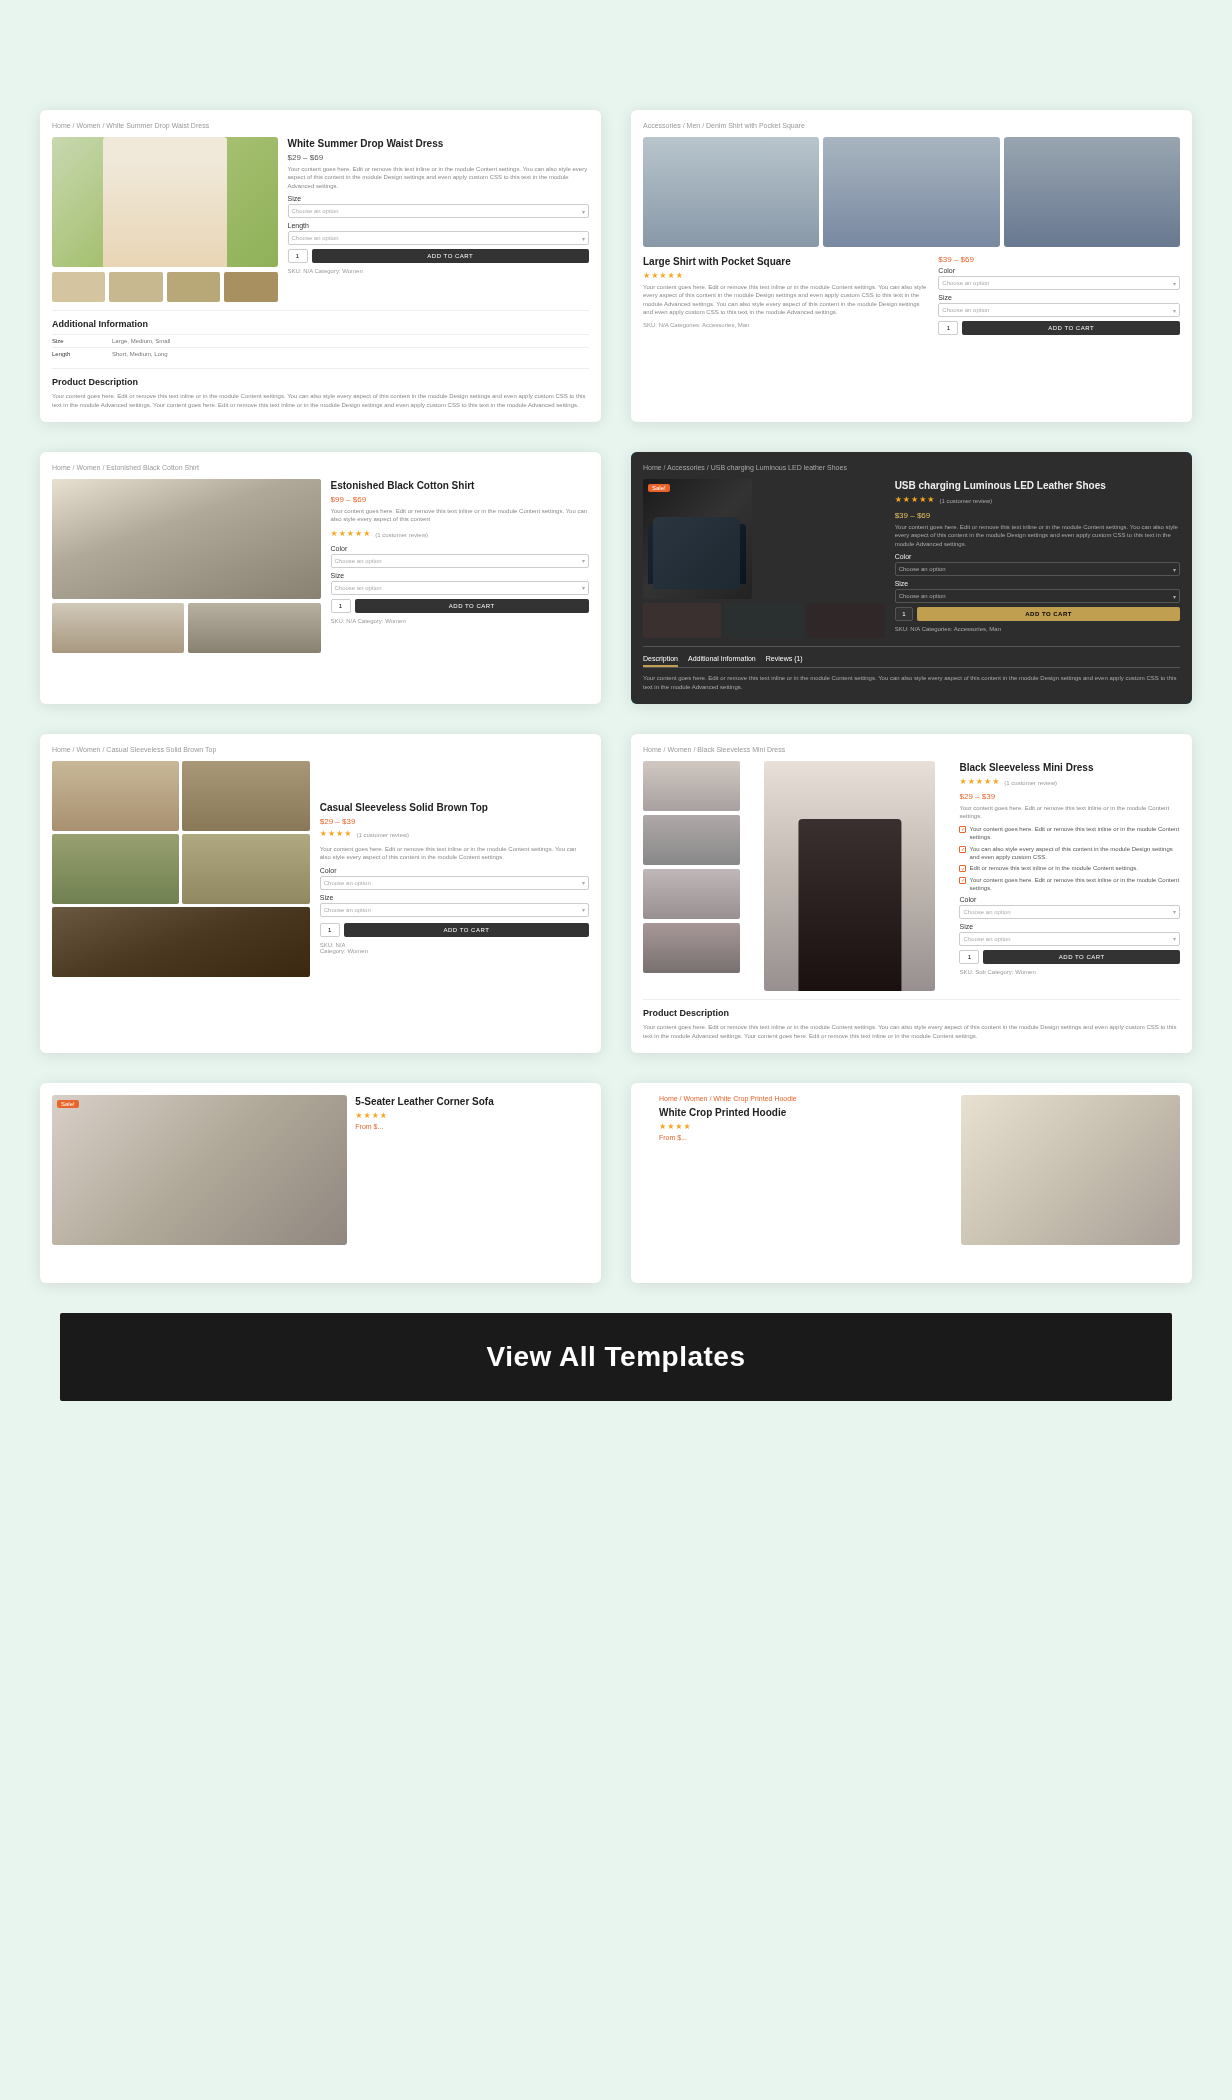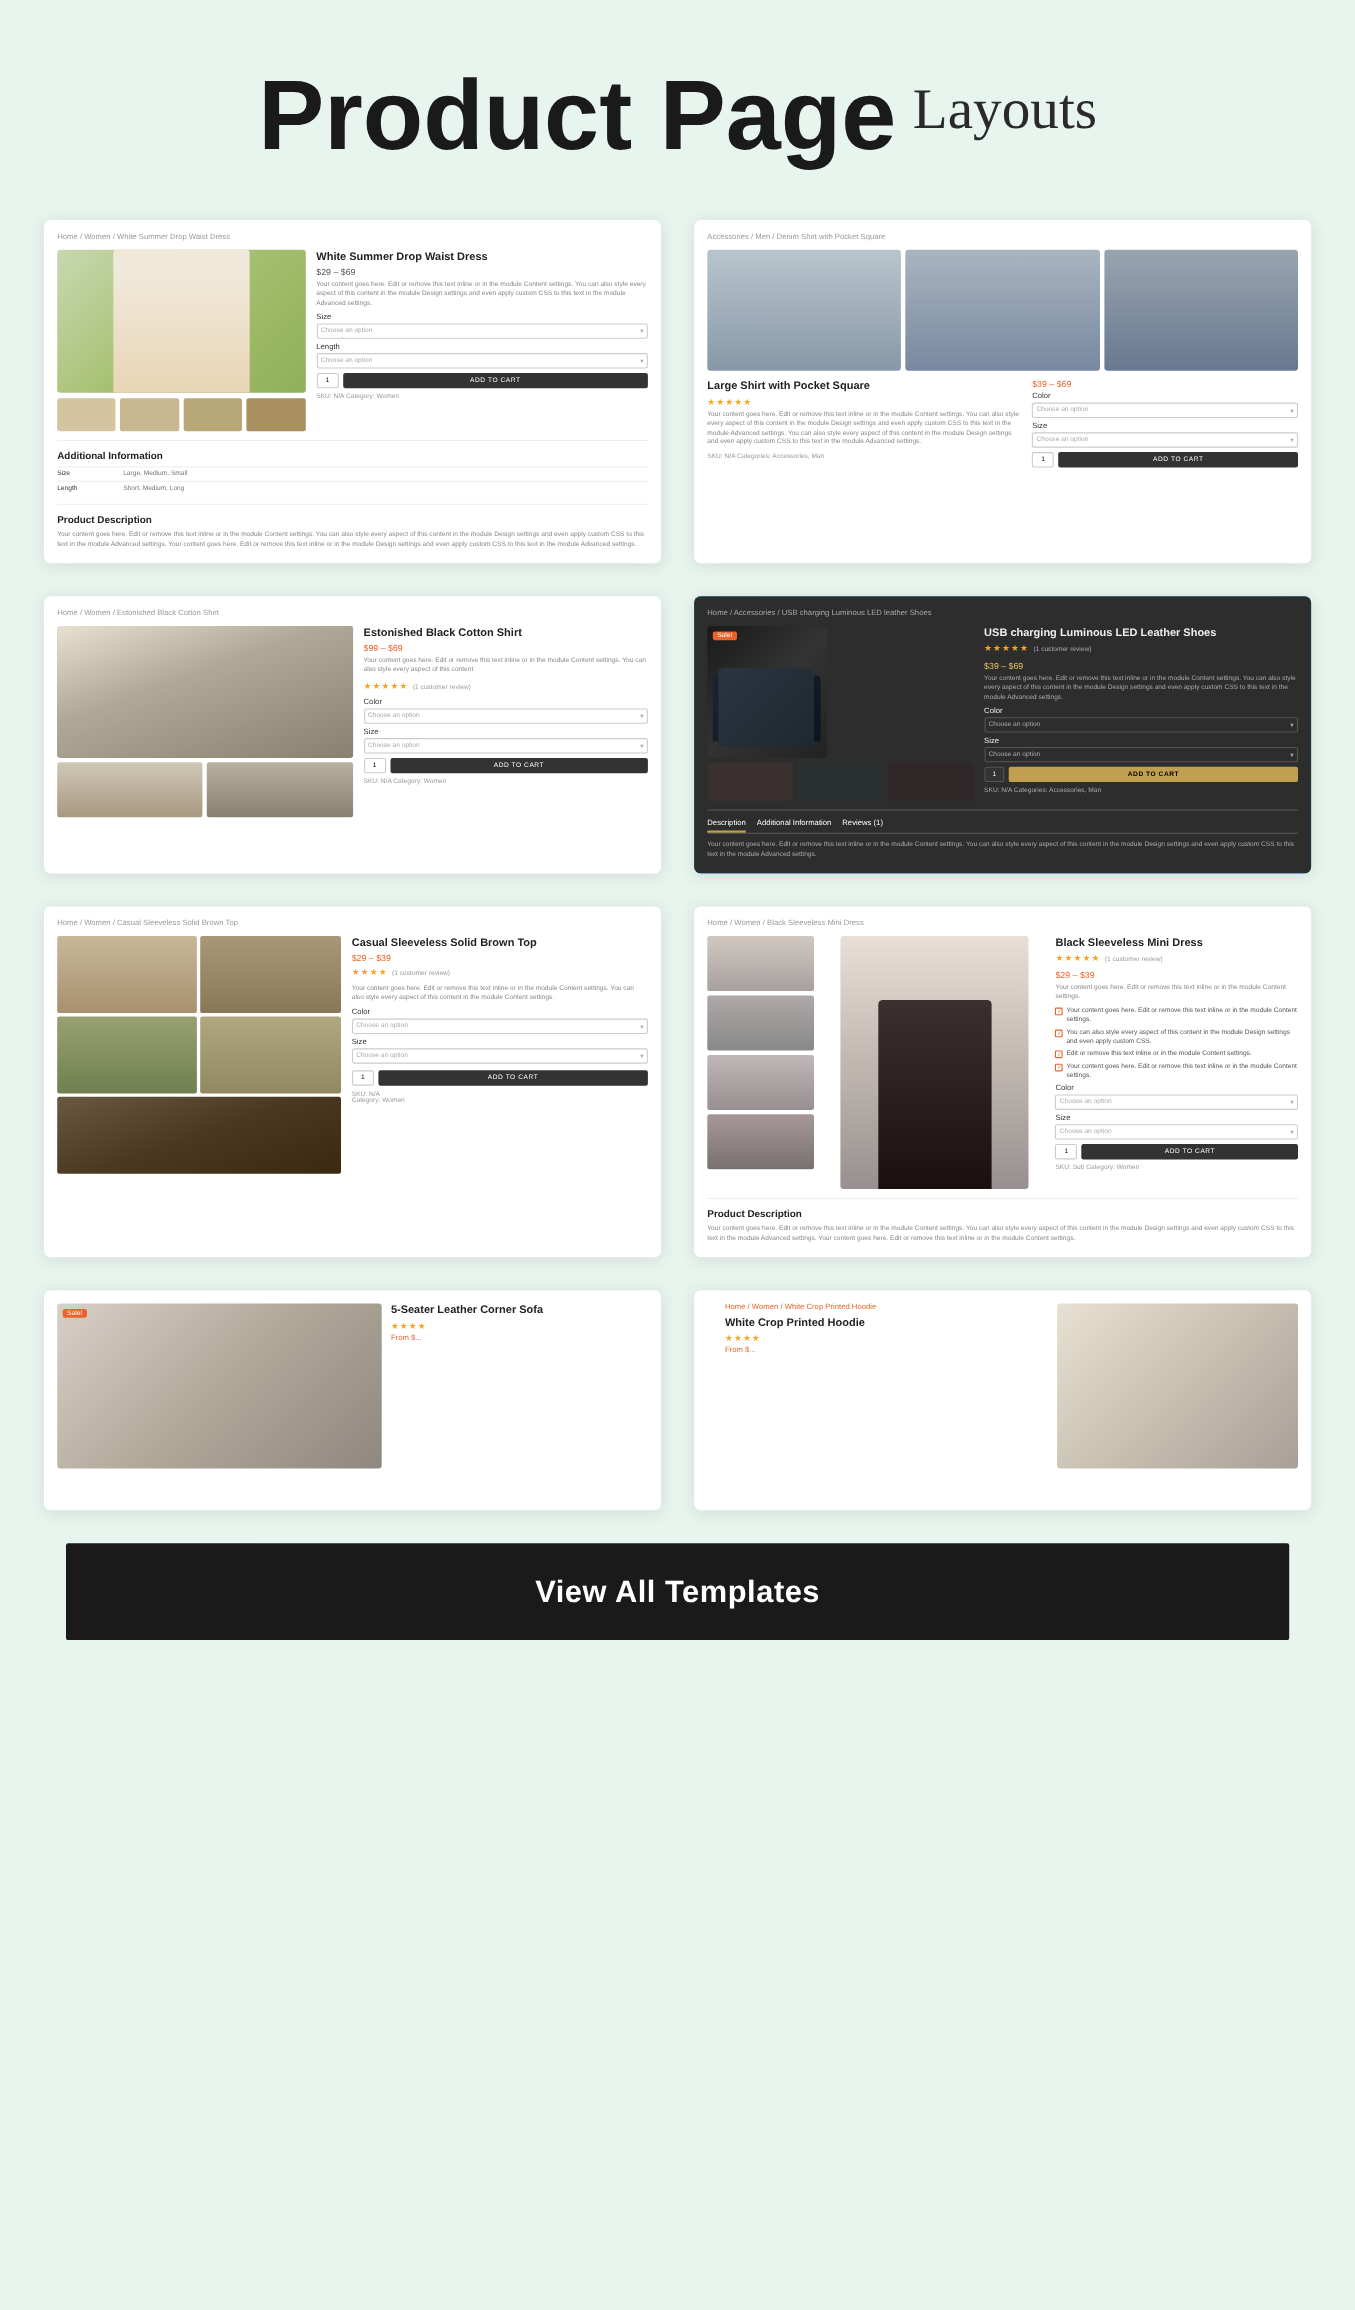--- a/index.html
+++ b/index.html
@@ -588,24 +588,20 @@
     .dark-text { color: #eee; }
     .dark-muted { color: #aaa; }
     .dark-price { color: #e8c060; }
   </style>
 </head>
 <body>
 
 <div class="page-wrapper">
 
   <div class="header">
-    <div class="header-title-row">
-      <span class="header-main-title">Product Page</span>
-      <span class="header-cursive">Layouts</span>
-    </div>
   </div>
 
   <div class="templates-grid">
 
     <div class="template-card">
       <div class="mockup">
         <div class="mockup-breadcrumb">
           <span>Home / Women / White Summer Drop Waist Dress</span>
         </div>
         <div class="t1-layout">
@@ -798,21 +794,21 @@
           <span>Home / Women / Casual Sleeveless Solid Brown Top</span>
         </div>
         <div class="t5-layout">
           <div class="t5-left">
             <div class="t5-img"></div>
             <div class="t5-img"></div>
             <div class="t5-img"></div>
             <div class="t5-img"></div>
             <div class="t5-img span2"></div>
           </div>
-          <div style="flex:1;">
+          <div style="flex:1;margin-top:40px;">
             <div class="mockup-product-title">Casual Sleeveless Solid Brown Top</div>
             <div class="mockup-price price-orange">$29 – $39</div>
             <div style="display:flex;align-items:center;gap:4px;margin-bottom:4px;">
               <div class="mockup-stars stars-row">★★★★</div>
               <div style="font-size:6px;color:#999;">(1 customer review)</div>
             </div>
             <div class="mockup-desc">Your content goes here. Edit or remove this text inline or in the module Content settings. You can also style every aspect of this content in the module Content settings.</div>
             <div class="mockup-label">Color</div>
             <div class="mockup-select">
               <span>Choose an option</span>

